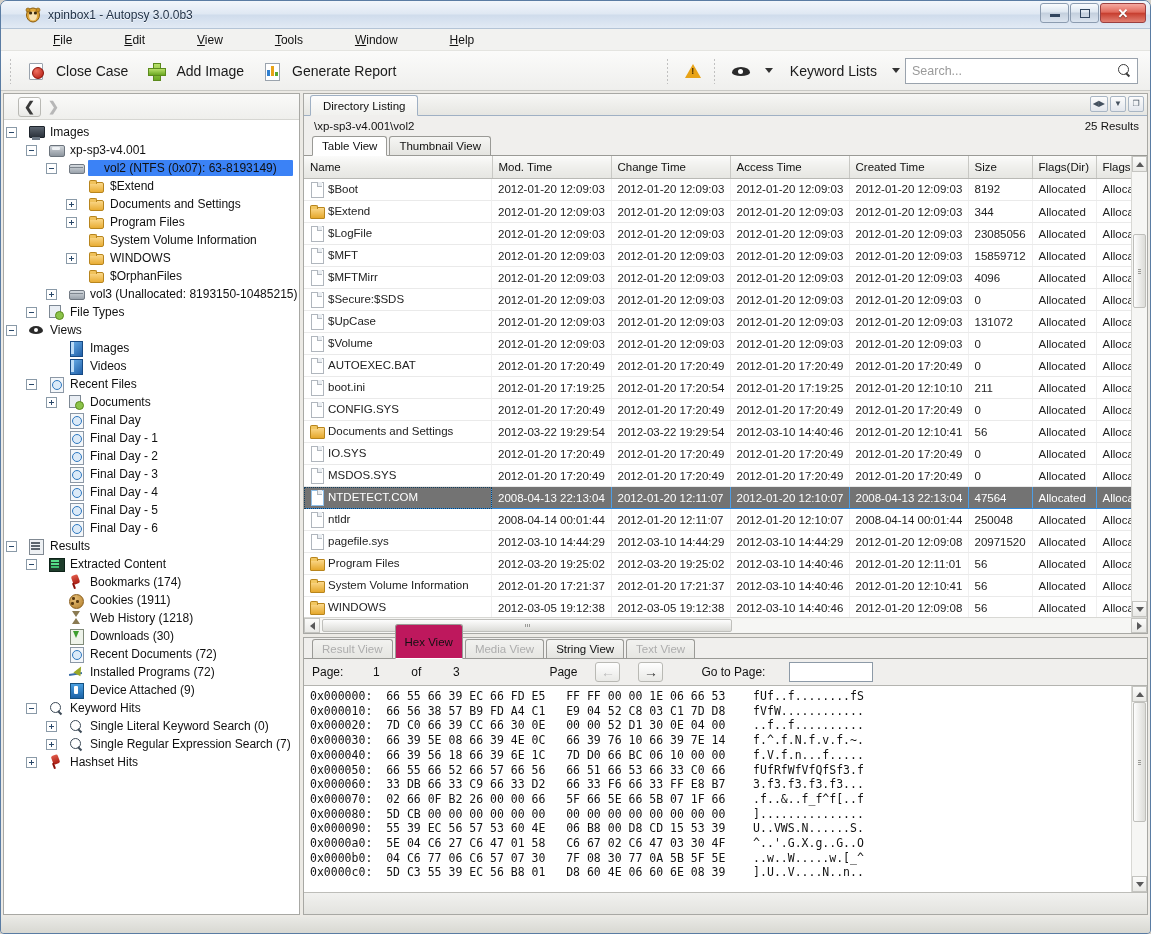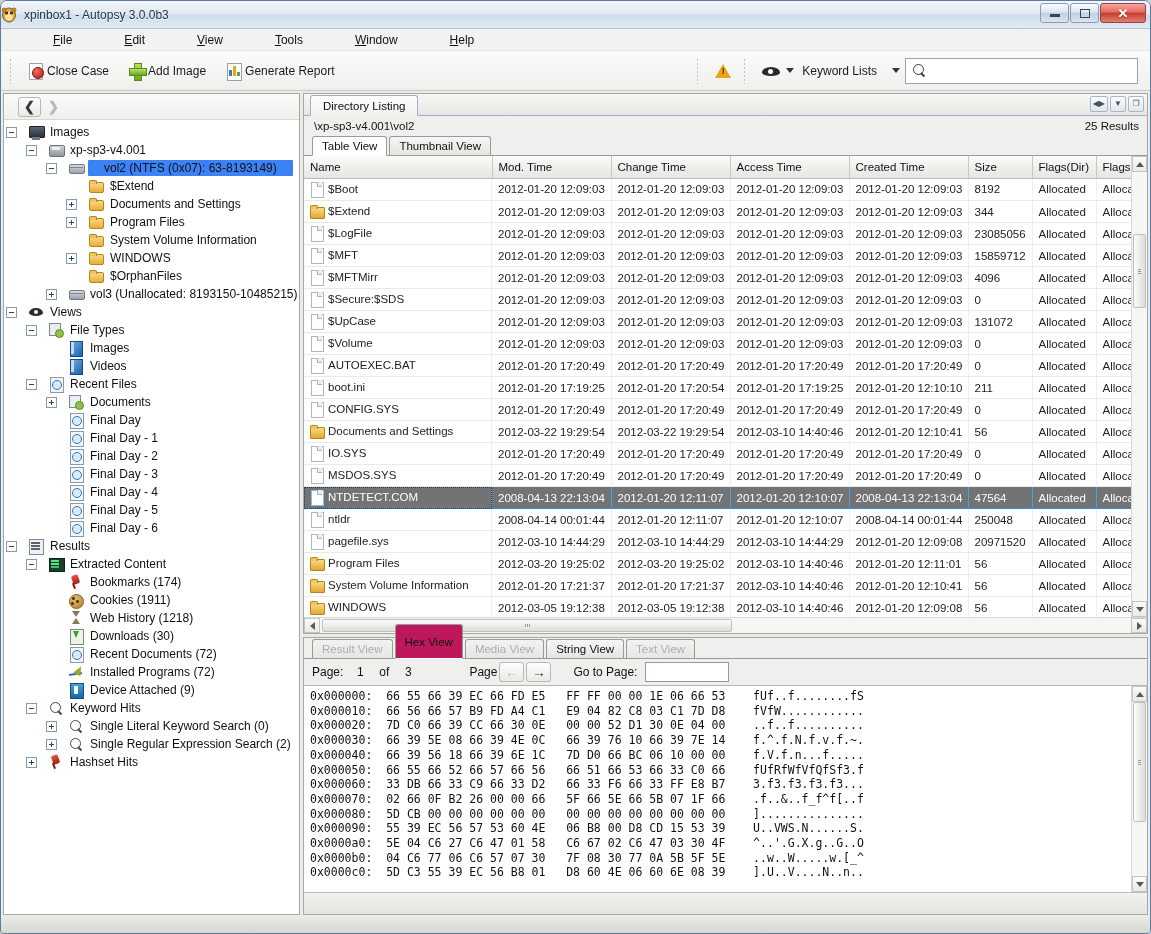--- a/index.html
+++ b/index.html
@@ -20,21 +20,21 @@
     border:1px solid #5a7ca3;
     border-radius:7px 7px 4px 4px;
     display:flex; flex-direction:column;
     overflow:hidden;
   }
   .titlebar {
     height:28px; flex:0 0 28px;
     background:linear-gradient(180deg,#f2f6fb 0%,#dfe8f3 48%,#cfdcec 52%,#e2eaf4 100%);
     border-bottom:1px solid #b4c4d6;
     display:flex; align-items:center;
-    padding:0 4px 0 0;
+    padding:0 4px 0 24px;
     position:relative;
   }
   .title-icon {
     width:17px; height:17px; flex:0 0 17px; margin-right:6px;
     position:relative;
   }
   .title-text {
     font-size:12px; color:#213247; font-weight:400;
     text-shadow:0 1px 0 rgba(255,255,255,.9);
     white-space:nowrap;
@@ -79,23 +79,23 @@
     display:flex; align-items:center;
     padding:0 6px;
   }
   .tb-grip {
     width:4px; height:26px; margin:0 5px 0 2px;
     background-image:radial-gradient(circle,#aaa 1px,transparent 1px);
     background-size:3px 4px;
     opacity:.7;
   }
   .tb-btn {
-    display:flex; align-items:center; gap:3px;
+    display:flex; align-items:center; gap:12px;
     padding:4px 9px; border:1px solid transparent; border-radius:3px;
-    font-size:12px; color:#1a1a1a; white-space:nowrap; cursor:default;
+    font-size:14px; color:#1a1a1a; white-space:nowrap; cursor:default;
   }
   .tb-spacer { flex:1; }
   .ico { width:16px; height:16px; flex:0 0 16px; position:relative; display:block; }
 
   
   .ico-close-case::before {
     content:''; position:absolute; left:1px; top:0; width:12px; height:15px;
     background:#fff; border:1px solid #9aa3ad; border-radius:1px;
   }
   .ico-close-case::after {
@@ -459,21 +459,21 @@
   .vtab {
     height:19px; padding:0 9px; display:flex; align-items:center;
     font-size:11.5px; color:#111;
     border:1px solid #9a9a96; border-bottom:0; border-radius:3px 3px 0 0;
     background:linear-gradient(180deg,#f6f6f4,#e4e4e0); margin-right:2px;
   }
   .vtab.active { background:#be185d; position:relative; top:1px; height:35px; border-bottom:1px solid #fff; }
   .vtab.disabled { color:#adadad; background:linear-gradient(180deg,#f2f2f0,#e6e6e2); }
   .pagebar {
     height:26px; flex:0 0 26px;
-    display:flex; align-items:center; gap:0;
+    display:flex; align-items:center; gap:16px;
     background:#f0efed; padding:0 8px;
     font-size:12px; color:#111;
   }
   .pb-label { margin-right:6px; }
   .pb-num { min-width:22px; text-align:center; }
   .pb-gap { width:50px; }
   .pgbtn {
     width:25px; height:20px; margin-left:2px;
     border:1px solid #b9b9b4; border-radius:3px;
     background:linear-gradient(180deg,#fefefe,#e9e9e6);
@@ -566,20 +566,21 @@
       <span class="ico ico-warn"></span>
     </div>
     <div class="tb-grip"></div>
     <div class="tb-btn">
       <span class="ico ico-eye"></span>
       <span class="caret-down"></span>
       <span>Keyword Lists</span>
     </div>
     <span class="caret-down"></span>
     <div class="searchwrap">
+      <input type="text" placeholder="Search..." style="">
       <div class="search-mag">
         <span class="mag"></span>
       </div>
     </div>
   </div>
 
   <div class="main">
 
     <div class="leftpanel">
       <div class="tree-nav">
@@ -655,193 +656,193 @@
             <span class="tlabel">$OrphanFiles</span>
           </div>
           <div class="trow">
             <span style="display:inline-block;width:40px;flex:0 0 40px;height:18px;background-image:radial-gradient(circle,#b0b0b0 .5px,transparent .5px);background-size:2px 4px;background-repeat:repeat-y;background-position:5px 0;"></span>
             <span class="toggle plus"></span>
             <span class="dots"></span>
             <span class="ticon i-vol"></span>
             <span class="tlabel">vol3 (Unallocated: 8193150-10485215)</span>
           </div>
           <div class="trow">
+            <span style="display:inline-block;width:20px;flex:0 0 20px;height:18px;background-image:radial-gradient(circle,#b0b0b0 .5px,transparent .5px);background-size:2px 4px;background-repeat:repeat-y;background-position:5px 0;"></span>
+            <span class="toggle "></span>
+            <span class="dots"></span>
+            <span class="ticon i-filetype"></span>
+            <span class="tlabel">File Types</span>
+          </div>
+          <div class="trow">
             <span style="display:inline-block;width:0px;flex:0 0 0px;height:18px;background-image:radial-gradient(circle,#b0b0b0 .5px,transparent .5px);background-size:2px 4px;background-repeat:repeat-y;background-position:5px 0;"></span>
             <span class="toggle "></span>
             <span class="dots"></span>
             <span class="ticon i-eye"></span>
             <span class="tlabel">Views</span>
           </div>
           <div class="trow">
+            <span style="display:inline-block;width:40px;flex:0 0 40px;height:18px;background-image:radial-gradient(circle,#b0b0b0 .5px,transparent .5px);background-size:2px 4px;background-repeat:repeat-y;background-position:5px 0;"></span>
+            <span class="toggle none"></span>
+            <span class="dots"></span>
+            <span class="ticon i-blue-doc"></span>
+            <span class="tlabel">Images</span>
+          </div>
+          <div class="trow">
+            <span style="display:inline-block;width:40px;flex:0 0 40px;height:18px;background-image:radial-gradient(circle,#b0b0b0 .5px,transparent .5px);background-size:2px 4px;background-repeat:repeat-y;background-position:5px 0;"></span>
+            <span class="toggle none"></span>
+            <span class="dots"></span>
+            <span class="ticon i-blue-doc"></span>
+            <span class="tlabel">Videos</span>
+          </div>
+          <div class="trow">
             <span style="display:inline-block;width:20px;flex:0 0 20px;height:18px;background-image:radial-gradient(circle,#b0b0b0 .5px,transparent .5px);background-size:2px 4px;background-repeat:repeat-y;background-position:5px 0;"></span>
             <span class="toggle "></span>
             <span class="dots"></span>
+            <span class="ticon i-clock"></span>
+            <span class="tlabel">Recent Files</span>
+          </div>
+          <div class="trow">
+            <span style="display:inline-block;width:40px;flex:0 0 40px;height:18px;background-image:radial-gradient(circle,#b0b0b0 .5px,transparent .5px);background-size:2px 4px;background-repeat:repeat-y;background-position:5px 0;"></span>
+            <span class="toggle plus"></span>
+            <span class="dots"></span>
             <span class="ticon i-filetype"></span>
-            <span class="tlabel">File Types</span>
-          </div>
-          <div class="trow">
-            <span style="display:inline-block;width:40px;flex:0 0 40px;height:18px;background-image:radial-gradient(circle,#b0b0b0 .5px,transparent .5px);background-size:2px 4px;background-repeat:repeat-y;background-position:5px 0;"></span>
-            <span class="toggle none"></span>
-            <span class="dots"></span>
-            <span class="ticon i-blue-doc"></span>
-            <span class="tlabel">Images</span>
-          </div>
-          <div class="trow">
-            <span style="display:inline-block;width:40px;flex:0 0 40px;height:18px;background-image:radial-gradient(circle,#b0b0b0 .5px,transparent .5px);background-size:2px 4px;background-repeat:repeat-y;background-position:5px 0;"></span>
-            <span class="toggle none"></span>
-            <span class="dots"></span>
-            <span class="ticon i-blue-doc"></span>
-            <span class="tlabel">Videos</span>
+            <span class="tlabel">Documents</span>
+          </div>
+          <div class="trow">
+            <span style="display:inline-block;width:40px;flex:0 0 40px;height:18px;background-image:radial-gradient(circle,#b0b0b0 .5px,transparent .5px);background-size:2px 4px;background-repeat:repeat-y;background-position:5px 0;"></span>
+            <span class="toggle none"></span>
+            <span class="dots"></span>
+            <span class="ticon i-clock"></span>
+            <span class="tlabel">Final Day</span>
+          </div>
+          <div class="trow">
+            <span style="display:inline-block;width:40px;flex:0 0 40px;height:18px;background-image:radial-gradient(circle,#b0b0b0 .5px,transparent .5px);background-size:2px 4px;background-repeat:repeat-y;background-position:5px 0;"></span>
+            <span class="toggle none"></span>
+            <span class="dots"></span>
+            <span class="ticon i-clock"></span>
+            <span class="tlabel">Final Day - 1</span>
+          </div>
+          <div class="trow">
+            <span style="display:inline-block;width:40px;flex:0 0 40px;height:18px;background-image:radial-gradient(circle,#b0b0b0 .5px,transparent .5px);background-size:2px 4px;background-repeat:repeat-y;background-position:5px 0;"></span>
+            <span class="toggle none"></span>
+            <span class="dots"></span>
+            <span class="ticon i-clock"></span>
+            <span class="tlabel">Final Day - 2</span>
+          </div>
+          <div class="trow">
+            <span style="display:inline-block;width:40px;flex:0 0 40px;height:18px;background-image:radial-gradient(circle,#b0b0b0 .5px,transparent .5px);background-size:2px 4px;background-repeat:repeat-y;background-position:5px 0;"></span>
+            <span class="toggle none"></span>
+            <span class="dots"></span>
+            <span class="ticon i-clock"></span>
+            <span class="tlabel">Final Day - 3</span>
+          </div>
+          <div class="trow">
+            <span style="display:inline-block;width:40px;flex:0 0 40px;height:18px;background-image:radial-gradient(circle,#b0b0b0 .5px,transparent .5px);background-size:2px 4px;background-repeat:repeat-y;background-position:5px 0;"></span>
+            <span class="toggle none"></span>
+            <span class="dots"></span>
+            <span class="ticon i-clock"></span>
+            <span class="tlabel">Final Day - 4</span>
+          </div>
+          <div class="trow">
+            <span style="display:inline-block;width:40px;flex:0 0 40px;height:18px;background-image:radial-gradient(circle,#b0b0b0 .5px,transparent .5px);background-size:2px 4px;background-repeat:repeat-y;background-position:5px 0;"></span>
+            <span class="toggle none"></span>
+            <span class="dots"></span>
+            <span class="ticon i-clock"></span>
+            <span class="tlabel">Final Day - 5</span>
+          </div>
+          <div class="trow">
+            <span style="display:inline-block;width:40px;flex:0 0 40px;height:18px;background-image:radial-gradient(circle,#b0b0b0 .5px,transparent .5px);background-size:2px 4px;background-repeat:repeat-y;background-position:5px 0;"></span>
+            <span class="toggle none"></span>
+            <span class="dots"></span>
+            <span class="ticon i-clock"></span>
+            <span class="tlabel">Final Day - 6</span>
+          </div>
+          <div class="trow">
+            <span style="display:inline-block;width:0px;flex:0 0 0px;height:18px;background-image:radial-gradient(circle,#b0b0b0 .5px,transparent .5px);background-size:2px 4px;background-repeat:repeat-y;background-position:5px 0;"></span>
+            <span class="toggle "></span>
+            <span class="dots"></span>
+            <span class="ticon i-results"></span>
+            <span class="tlabel">Results</span>
           </div>
           <div class="trow">
             <span style="display:inline-block;width:20px;flex:0 0 20px;height:18px;background-image:radial-gradient(circle,#b0b0b0 .5px,transparent .5px);background-size:2px 4px;background-repeat:repeat-y;background-position:5px 0;"></span>
             <span class="toggle "></span>
             <span class="dots"></span>
+            <span class="ticon i-extracted"></span>
+            <span class="tlabel">Extracted Content</span>
+          </div>
+          <div class="trow">
+            <span style="display:inline-block;width:40px;flex:0 0 40px;height:18px;background-image:radial-gradient(circle,#b0b0b0 .5px,transparent .5px);background-size:2px 4px;background-repeat:repeat-y;background-position:5px 0;"></span>
+            <span class="toggle none"></span>
+            <span class="dots"></span>
+            <span class="ticon i-pin"></span>
+            <span class="tlabel">Bookmarks (174)</span>
+          </div>
+          <div class="trow">
+            <span style="display:inline-block;width:40px;flex:0 0 40px;height:18px;background-image:radial-gradient(circle,#b0b0b0 .5px,transparent .5px);background-size:2px 4px;background-repeat:repeat-y;background-position:5px 0;"></span>
+            <span class="toggle none"></span>
+            <span class="dots"></span>
+            <span class="ticon i-cookie"></span>
+            <span class="tlabel">Cookies (1911)</span>
+          </div>
+          <div class="trow">
+            <span style="display:inline-block;width:40px;flex:0 0 40px;height:18px;background-image:radial-gradient(circle,#b0b0b0 .5px,transparent .5px);background-size:2px 4px;background-repeat:repeat-y;background-position:5px 0;"></span>
+            <span class="toggle none"></span>
+            <span class="dots"></span>
+            <span class="ticon i-hourglass"></span>
+            <span class="tlabel">Web History (1218)</span>
+          </div>
+          <div class="trow">
+            <span style="display:inline-block;width:40px;flex:0 0 40px;height:18px;background-image:radial-gradient(circle,#b0b0b0 .5px,transparent .5px);background-size:2px 4px;background-repeat:repeat-y;background-position:5px 0;"></span>
+            <span class="toggle none"></span>
+            <span class="dots"></span>
+            <span class="ticon i-download"></span>
+            <span class="tlabel">Downloads (30)</span>
+          </div>
+          <div class="trow">
+            <span style="display:inline-block;width:40px;flex:0 0 40px;height:18px;background-image:radial-gradient(circle,#b0b0b0 .5px,transparent .5px);background-size:2px 4px;background-repeat:repeat-y;background-position:5px 0;"></span>
+            <span class="toggle none"></span>
+            <span class="dots"></span>
             <span class="ticon i-clock"></span>
-            <span class="tlabel">Recent Files</span>
-          </div>
-          <div class="trow">
-            <span style="display:inline-block;width:40px;flex:0 0 40px;height:18px;background-image:radial-gradient(circle,#b0b0b0 .5px,transparent .5px);background-size:2px 4px;background-repeat:repeat-y;background-position:5px 0;"></span>
-            <span class="toggle plus"></span>
-            <span class="dots"></span>
-            <span class="ticon i-filetype"></span>
-            <span class="tlabel">Documents</span>
-          </div>
-          <div class="trow">
-            <span style="display:inline-block;width:40px;flex:0 0 40px;height:18px;background-image:radial-gradient(circle,#b0b0b0 .5px,transparent .5px);background-size:2px 4px;background-repeat:repeat-y;background-position:5px 0;"></span>
-            <span class="toggle none"></span>
-            <span class="dots"></span>
-            <span class="ticon i-clock"></span>
-            <span class="tlabel">Final Day</span>
-          </div>
-          <div class="trow">
-            <span style="display:inline-block;width:40px;flex:0 0 40px;height:18px;background-image:radial-gradient(circle,#b0b0b0 .5px,transparent .5px);background-size:2px 4px;background-repeat:repeat-y;background-position:5px 0;"></span>
-            <span class="toggle none"></span>
-            <span class="dots"></span>
-            <span class="ticon i-clock"></span>
-            <span class="tlabel">Final Day - 1</span>
-          </div>
-          <div class="trow">
-            <span style="display:inline-block;width:40px;flex:0 0 40px;height:18px;background-image:radial-gradient(circle,#b0b0b0 .5px,transparent .5px);background-size:2px 4px;background-repeat:repeat-y;background-position:5px 0;"></span>
-            <span class="toggle none"></span>
-            <span class="dots"></span>
-            <span class="ticon i-clock"></span>
-            <span class="tlabel">Final Day - 2</span>
-          </div>
-          <div class="trow">
-            <span style="display:inline-block;width:40px;flex:0 0 40px;height:18px;background-image:radial-gradient(circle,#b0b0b0 .5px,transparent .5px);background-size:2px 4px;background-repeat:repeat-y;background-position:5px 0;"></span>
-            <span class="toggle none"></span>
-            <span class="dots"></span>
-            <span class="ticon i-clock"></span>
-            <span class="tlabel">Final Day - 3</span>
-          </div>
-          <div class="trow">
-            <span style="display:inline-block;width:40px;flex:0 0 40px;height:18px;background-image:radial-gradient(circle,#b0b0b0 .5px,transparent .5px);background-size:2px 4px;background-repeat:repeat-y;background-position:5px 0;"></span>
-            <span class="toggle none"></span>
-            <span class="dots"></span>
-            <span class="ticon i-clock"></span>
-            <span class="tlabel">Final Day - 4</span>
-          </div>
-          <div class="trow">
-            <span style="display:inline-block;width:40px;flex:0 0 40px;height:18px;background-image:radial-gradient(circle,#b0b0b0 .5px,transparent .5px);background-size:2px 4px;background-repeat:repeat-y;background-position:5px 0;"></span>
-            <span class="toggle none"></span>
-            <span class="dots"></span>
-            <span class="ticon i-clock"></span>
-            <span class="tlabel">Final Day - 5</span>
-          </div>
-          <div class="trow">
-            <span style="display:inline-block;width:40px;flex:0 0 40px;height:18px;background-image:radial-gradient(circle,#b0b0b0 .5px,transparent .5px);background-size:2px 4px;background-repeat:repeat-y;background-position:5px 0;"></span>
-            <span class="toggle none"></span>
-            <span class="dots"></span>
-            <span class="ticon i-clock"></span>
-            <span class="tlabel">Final Day - 6</span>
-          </div>
-          <div class="trow">
-            <span style="display:inline-block;width:0px;flex:0 0 0px;height:18px;background-image:radial-gradient(circle,#b0b0b0 .5px,transparent .5px);background-size:2px 4px;background-repeat:repeat-y;background-position:5px 0;"></span>
-            <span class="toggle "></span>
-            <span class="dots"></span>
-            <span class="ticon i-results"></span>
-            <span class="tlabel">Results</span>
+            <span class="tlabel">Recent Documents (72)</span>
+          </div>
+          <div class="trow">
+            <span style="display:inline-block;width:40px;flex:0 0 40px;height:18px;background-image:radial-gradient(circle,#b0b0b0 .5px,transparent .5px);background-size:2px 4px;background-repeat:repeat-y;background-position:5px 0;"></span>
+            <span class="toggle none"></span>
+            <span class="dots"></span>
+            <span class="ticon i-install"></span>
+            <span class="tlabel">Installed Programs (72)</span>
+          </div>
+          <div class="trow">
+            <span style="display:inline-block;width:40px;flex:0 0 40px;height:18px;background-image:radial-gradient(circle,#b0b0b0 .5px,transparent .5px);background-size:2px 4px;background-repeat:repeat-y;background-position:5px 0;"></span>
+            <span class="toggle none"></span>
+            <span class="dots"></span>
+            <span class="ticon i-device"></span>
+            <span class="tlabel">Device Attached (9)</span>
           </div>
           <div class="trow">
             <span style="display:inline-block;width:20px;flex:0 0 20px;height:18px;background-image:radial-gradient(circle,#b0b0b0 .5px,transparent .5px);background-size:2px 4px;background-repeat:repeat-y;background-position:5px 0;"></span>
             <span class="toggle "></span>
             <span class="dots"></span>
-            <span class="ticon i-extracted"></span>
-            <span class="tlabel">Extracted Content</span>
-          </div>
-          <div class="trow">
-            <span style="display:inline-block;width:40px;flex:0 0 40px;height:18px;background-image:radial-gradient(circle,#b0b0b0 .5px,transparent .5px);background-size:2px 4px;background-repeat:repeat-y;background-position:5px 0;"></span>
-            <span class="toggle none"></span>
-            <span class="dots"></span>
-            <span class="ticon i-pin"></span>
-            <span class="tlabel">Bookmarks (174)</span>
-          </div>
-          <div class="trow">
-            <span style="display:inline-block;width:40px;flex:0 0 40px;height:18px;background-image:radial-gradient(circle,#b0b0b0 .5px,transparent .5px);background-size:2px 4px;background-repeat:repeat-y;background-position:5px 0;"></span>
-            <span class="toggle none"></span>
-            <span class="dots"></span>
-            <span class="ticon i-cookie"></span>
-            <span class="tlabel">Cookies (1911)</span>
-          </div>
-          <div class="trow">
-            <span style="display:inline-block;width:40px;flex:0 0 40px;height:18px;background-image:radial-gradient(circle,#b0b0b0 .5px,transparent .5px);background-size:2px 4px;background-repeat:repeat-y;background-position:5px 0;"></span>
-            <span class="toggle none"></span>
-            <span class="dots"></span>
-            <span class="ticon i-hourglass"></span>
-            <span class="tlabel">Web History (1218)</span>
-          </div>
-          <div class="trow">
-            <span style="display:inline-block;width:40px;flex:0 0 40px;height:18px;background-image:radial-gradient(circle,#b0b0b0 .5px,transparent .5px);background-size:2px 4px;background-repeat:repeat-y;background-position:5px 0;"></span>
-            <span class="toggle none"></span>
-            <span class="dots"></span>
-            <span class="ticon i-download"></span>
-            <span class="tlabel">Downloads (30)</span>
-          </div>
-          <div class="trow">
-            <span style="display:inline-block;width:40px;flex:0 0 40px;height:18px;background-image:radial-gradient(circle,#b0b0b0 .5px,transparent .5px);background-size:2px 4px;background-repeat:repeat-y;background-position:5px 0;"></span>
-            <span class="toggle none"></span>
-            <span class="dots"></span>
-            <span class="ticon i-clock"></span>
-            <span class="tlabel">Recent Documents (72)</span>
-          </div>
-          <div class="trow">
-            <span style="display:inline-block;width:40px;flex:0 0 40px;height:18px;background-image:radial-gradient(circle,#b0b0b0 .5px,transparent .5px);background-size:2px 4px;background-repeat:repeat-y;background-position:5px 0;"></span>
-            <span class="toggle none"></span>
-            <span class="dots"></span>
-            <span class="ticon i-install"></span>
-            <span class="tlabel">Installed Programs (72)</span>
-          </div>
-          <div class="trow">
-            <span style="display:inline-block;width:40px;flex:0 0 40px;height:18px;background-image:radial-gradient(circle,#b0b0b0 .5px,transparent .5px);background-size:2px 4px;background-repeat:repeat-y;background-position:5px 0;"></span>
-            <span class="toggle none"></span>
-            <span class="dots"></span>
-            <span class="ticon i-device"></span>
-            <span class="tlabel">Device Attached (9)</span>
-          </div>
-          <div class="trow">
-            <span style="display:inline-block;width:20px;flex:0 0 20px;height:18px;background-image:radial-gradient(circle,#b0b0b0 .5px,transparent .5px);background-size:2px 4px;background-repeat:repeat-y;background-position:5px 0;"></span>
-            <span class="toggle "></span>
-            <span class="dots"></span>
             <span class="ticon i-mag"></span>
             <span class="tlabel">Keyword Hits</span>
           </div>
           <div class="trow">
             <span style="display:inline-block;width:40px;flex:0 0 40px;height:18px;background-image:radial-gradient(circle,#b0b0b0 .5px,transparent .5px);background-size:2px 4px;background-repeat:repeat-y;background-position:5px 0;"></span>
             <span class="toggle plus"></span>
             <span class="dots"></span>
             <span class="ticon i-mag"></span>
             <span class="tlabel">Single Literal Keyword Search (0)</span>
           </div>
           <div class="trow">
             <span style="display:inline-block;width:40px;flex:0 0 40px;height:18px;background-image:radial-gradient(circle,#b0b0b0 .5px,transparent .5px);background-size:2px 4px;background-repeat:repeat-y;background-position:5px 0;"></span>
             <span class="toggle plus"></span>
             <span class="dots"></span>
             <span class="ticon i-mag"></span>
-            <span class="tlabel">Single Regular Expression Search (2)</span>
+            <span class="tlabel">Single Regular Expression Search (7)</span>
           </div>
           <div class="trow">
             <span style="display:inline-block;width:20px;flex:0 0 20px;height:18px;background-image:radial-gradient(circle,#b0b0b0 .5px,transparent .5px);background-size:2px 4px;background-repeat:repeat-y;background-position:5px 0;"></span>
             <span class="toggle plus"></span>
             <span class="dots"></span>
             <span class="ticon i-pin"></span>
             <span class="tlabel">Hashset Hits</span>
           </div>
         </div>
     </div>
@@ -1207,21 +1208,21 @@
             </div>
           <div class="pgbtn">
               <span>→</span>
             </div>
           <span style="margin-left:22px;">Go to Page:</span>
           <div class="gotoinput"></div>
         </div>
         <div class="hexwrap">
           <div class="hexinner" id="hex-body">
               <div class="hexline">0x000000:  66 55 66 39 EC 66 FD E5   FF FF 00 00 1E 06 66 53    fUf..f........fS</div>
-              <div class="hexline">0x000010:  66 56 66 57 B9 FD A4 C1   E9 04 82 C8 03 C1 7D D8    fVfW............</div>
+              <div class="hexline">0x000010:  66 56 38 57 B9 FD A4 C1   E9 04 52 C8 03 C1 7D D8    fVfW............</div>
               <div class="hexline">0x000020:  7D C0 66 39 CC 66 30 0E   00 00 52 D1 30 0E 04 00    ..f..f..........</div>
               <div class="hexline">0x000030:  66 39 5E 08 66 39 4E 0C   66 39 76 10 66 39 7E 14    f.^.f.N.f.v.f.~.</div>
               <div class="hexline">0x000040:  66 39 56 18 66 39 6E 1C   7D D0 66 BC 06 10 00 00    f.V.f.n...f.....</div>
               <div class="hexline">0x000050:  66 55 66 52 66 57 66 56   66 51 66 53 66 33 C0 66    fUfRfWfVfQfSf3.f</div>
               <div class="hexline">0x000060:  33 DB 66 33 C9 66 33 D2   66 33 F6 66 33 FF E8 B7    3.f3.f3.f3.f3...</div>
               <div class="hexline">0x000070:  02 66 0F B2 26 00 00 66   5F 66 5E 66 5B 07 1F 66    .f..&amp;..f_f^f[..f</div>
               <div class="hexline">0x000080:  5D CB 00 00 00 00 00 00   00 00 00 00 00 00 00 00    ]...............</div>
               <div class="hexline">0x000090:  55 39 EC 56 57 53 60 4E   06 B8 00 D8 CD 15 53 39    U..VWS.N......S.</div>
               <div class="hexline">0x0000a0:  5E 04 C6 27 C6 47 01 58   C6 67 02 C6 47 03 30 4F    ^..'.G.X.g..G..O</div>
               <div class="hexline">0x0000b0:  04 C6 77 06 C6 57 07 30   7F 08 30 77 0A 5B 5F 5E    ..w..W.....w.[_^</div>

